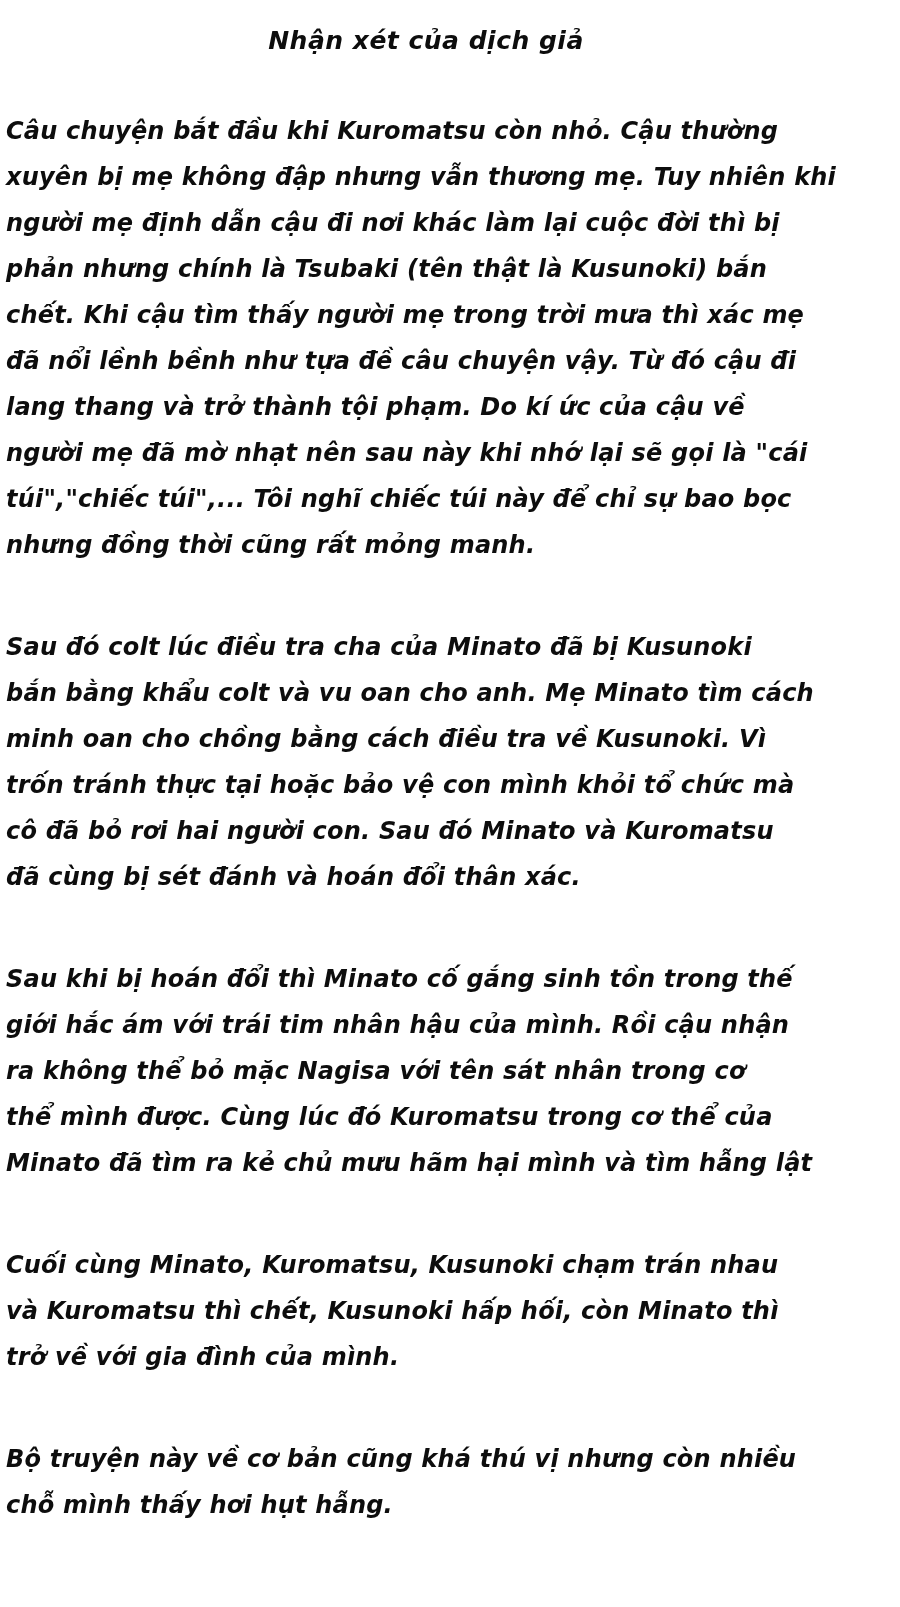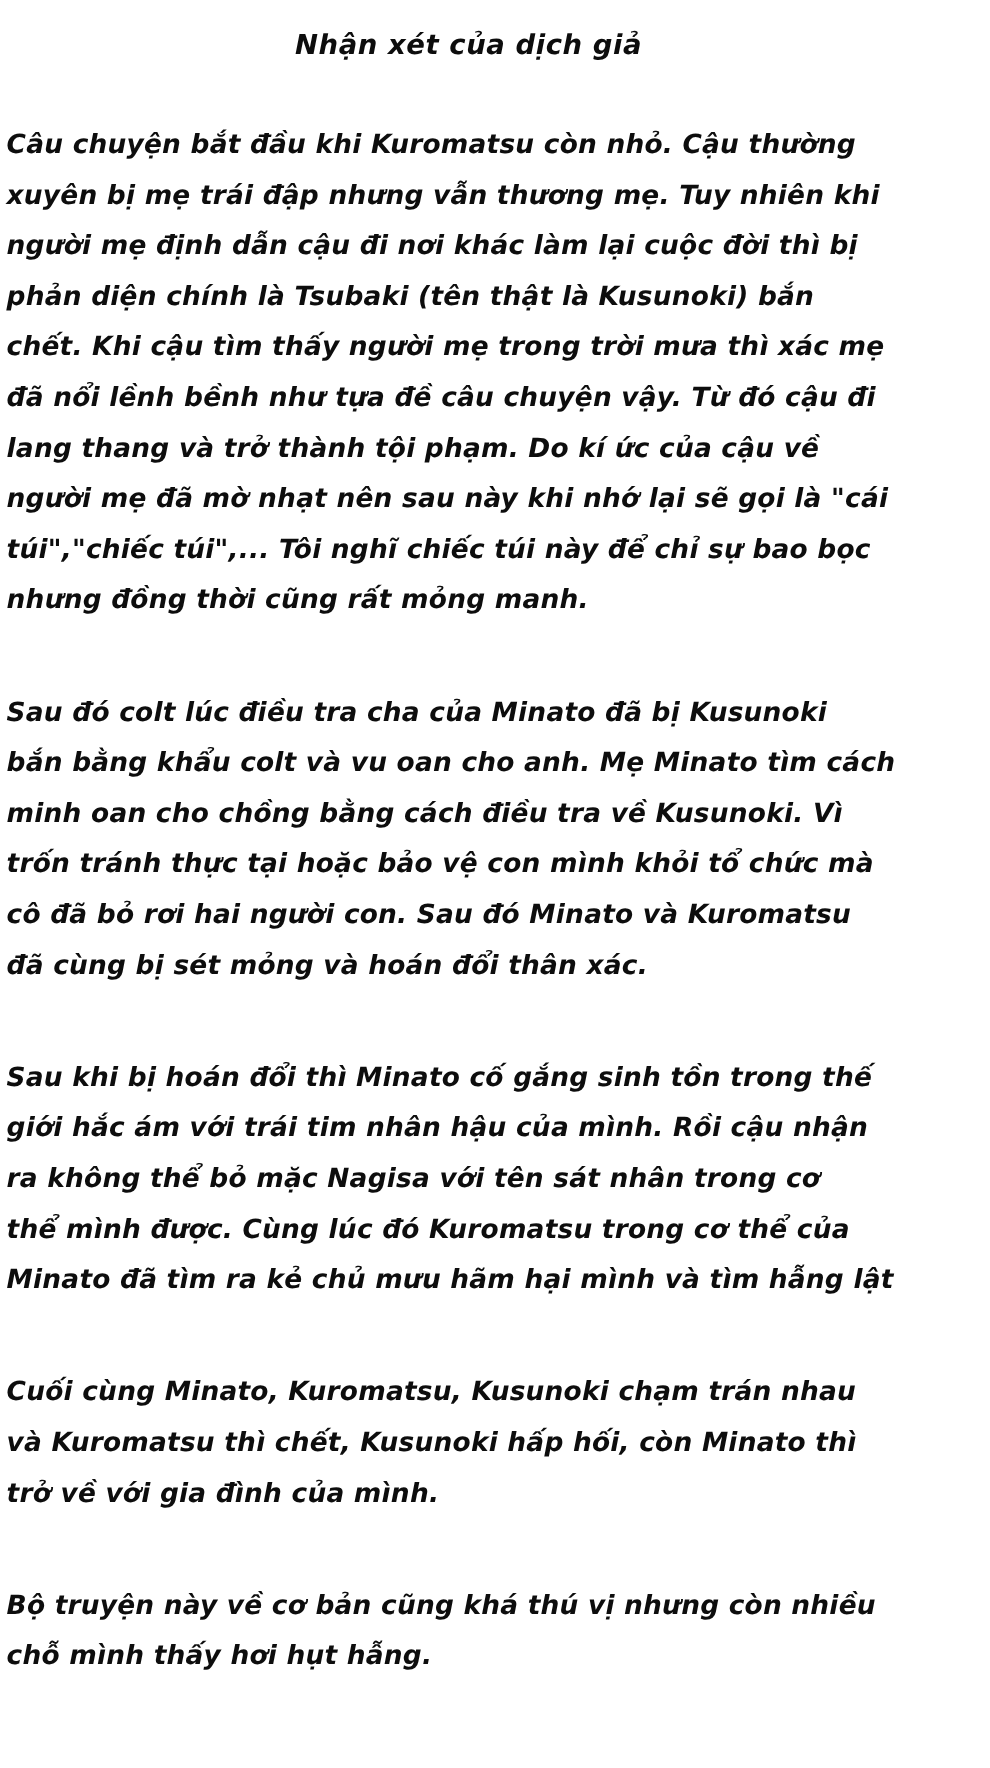--- a/index.html
+++ b/index.html
@@ -41,37 +41,37 @@
   }
 </style>
 </head>
 <body style="background: rgb(255, 255, 255); color: rgb(13, 13, 13);">
 
 <div class="page">
   <div class="title">Nhận xét của dịch giả</div>
 
   <div class="para">
       <div class="line">Câu chuyện bắt đầu khi Kuromatsu còn nhỏ. Cậu thường</div>
-      <div class="line">xuyên bị mẹ trái đập nhưng vẫn thương mẹ. Tuy nhiên khi</div>
+      <div class="line">xuyên bị mẹ không đập nhưng vẫn thương mẹ. Tuy nhiên khi</div>
       <div class="line">người mẹ định dẫn cậu đi nơi khác làm lại cuộc đời thì bị</div>
-      <div class="line">phản diện chính là Tsubaki (tên thật là Kusunoki) bắn</div>
+      <div class="line">phản nhưng chính là Tsubaki (tên thật là Kusunoki) bắn</div>
       <div class="line">chết. Khi cậu tìm thấy người mẹ trong trời mưa thì xác mẹ</div>
       <div class="line">đã nổi lềnh bềnh như tựa đề câu chuyện vậy. Từ đó cậu đi</div>
       <div class="line">lang thang và trở thành tội phạm. Do kí ức của cậu về</div>
       <div class="line">người mẹ đã mờ nhạt nên sau này khi nhớ lại sẽ gọi là "cái</div>
       <div class="line">túi","chiếc túi",... Tôi nghĩ chiếc túi này để chỉ sự bao bọc</div>
       <div class="line">nhưng đồng thời cũng rất mỏng manh.</div>
     </div>
   <div class="para">
       <div class="line">Sau đó colt lúc điều tra cha của Minato đã bị Kusunoki</div>
       <div class="line">bắn bằng khẩu colt và vu oan cho anh. Mẹ Minato tìm cách</div>
       <div class="line">minh oan cho chồng bằng cách điều tra về Kusunoki. Vì</div>
       <div class="line">trốn tránh thực tại hoặc bảo vệ con mình khỏi tổ chức mà</div>
       <div class="line">cô đã bỏ rơi hai người con. Sau đó Minato và Kuromatsu</div>
-      <div class="line">đã cùng bị sét mỏng và hoán đổi thân xác.</div>
+      <div class="line">đã cùng bị sét đánh và hoán đổi thân xác.</div>
     </div>
   <div class="para">
       <div class="line">Sau khi bị hoán đổi thì Minato cố gắng sinh tồn trong thế</div>
       <div class="line">giới hắc ám với trái tim nhân hậu của mình. Rồi cậu nhận</div>
       <div class="line">ra không thể bỏ mặc Nagisa với tên sát nhân trong cơ</div>
       <div class="line">thể mình được. Cùng lúc đó Kuromatsu trong cơ thể của</div>
       <div class="line">Minato đã tìm ra kẻ chủ mưu hãm hại mình và tìm hẫng lật</div>
     </div>
   <div class="para">
       <div class="line">Cuối cùng Minato, Kuromatsu, Kusunoki chạm trán nhau</div>

